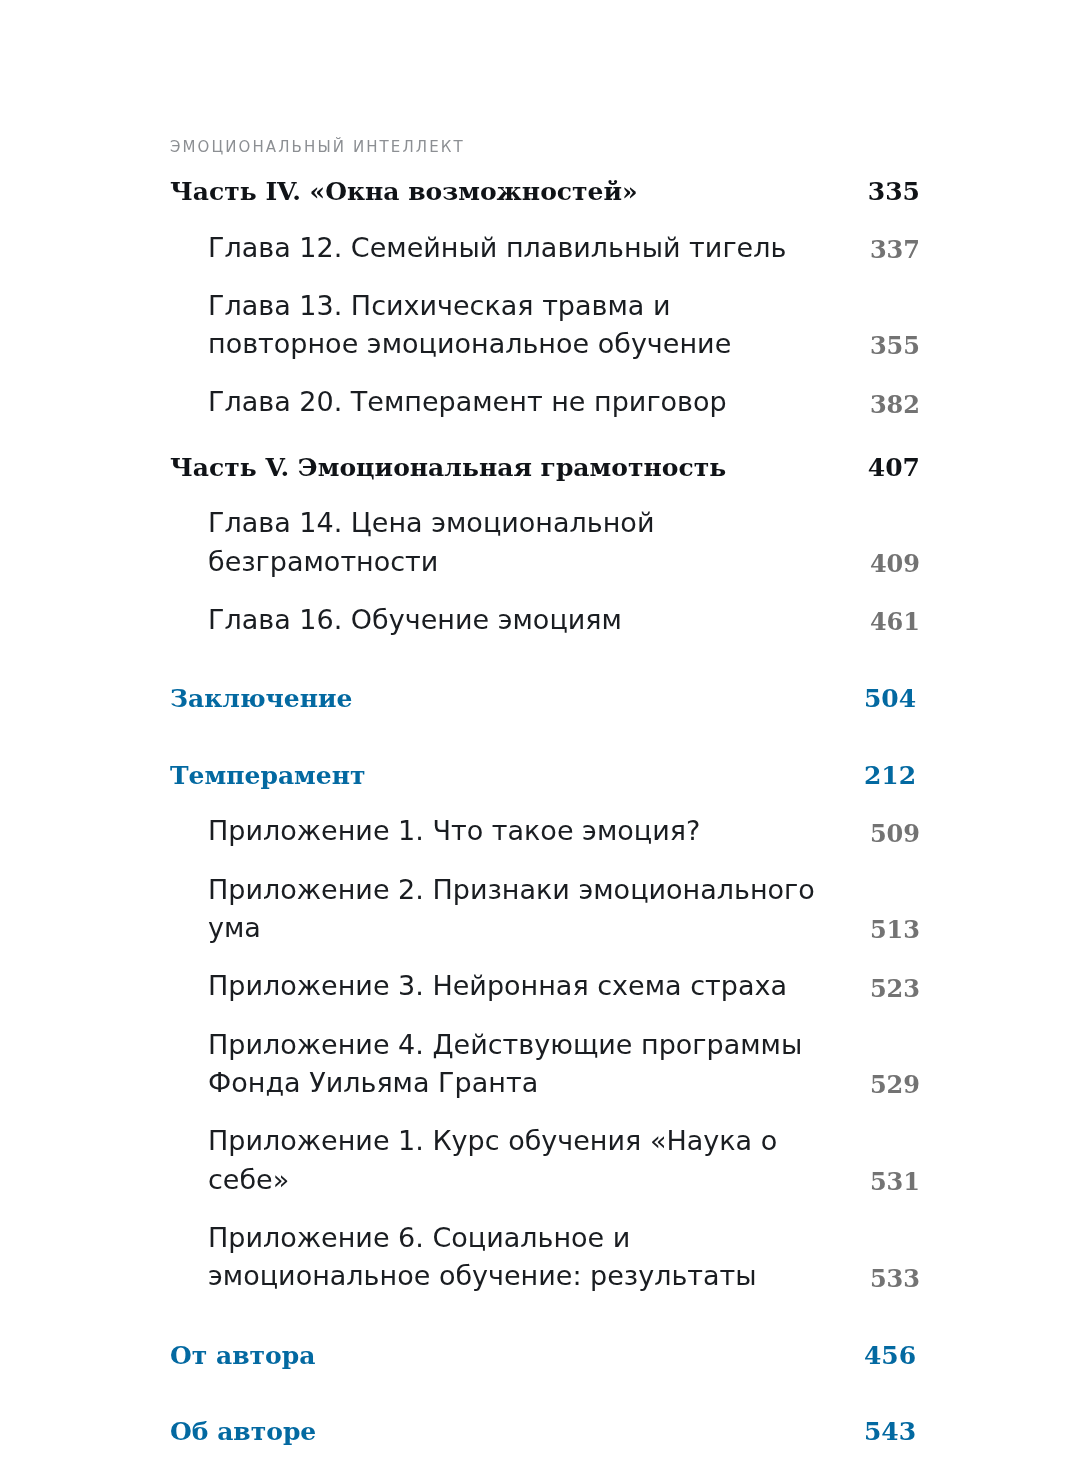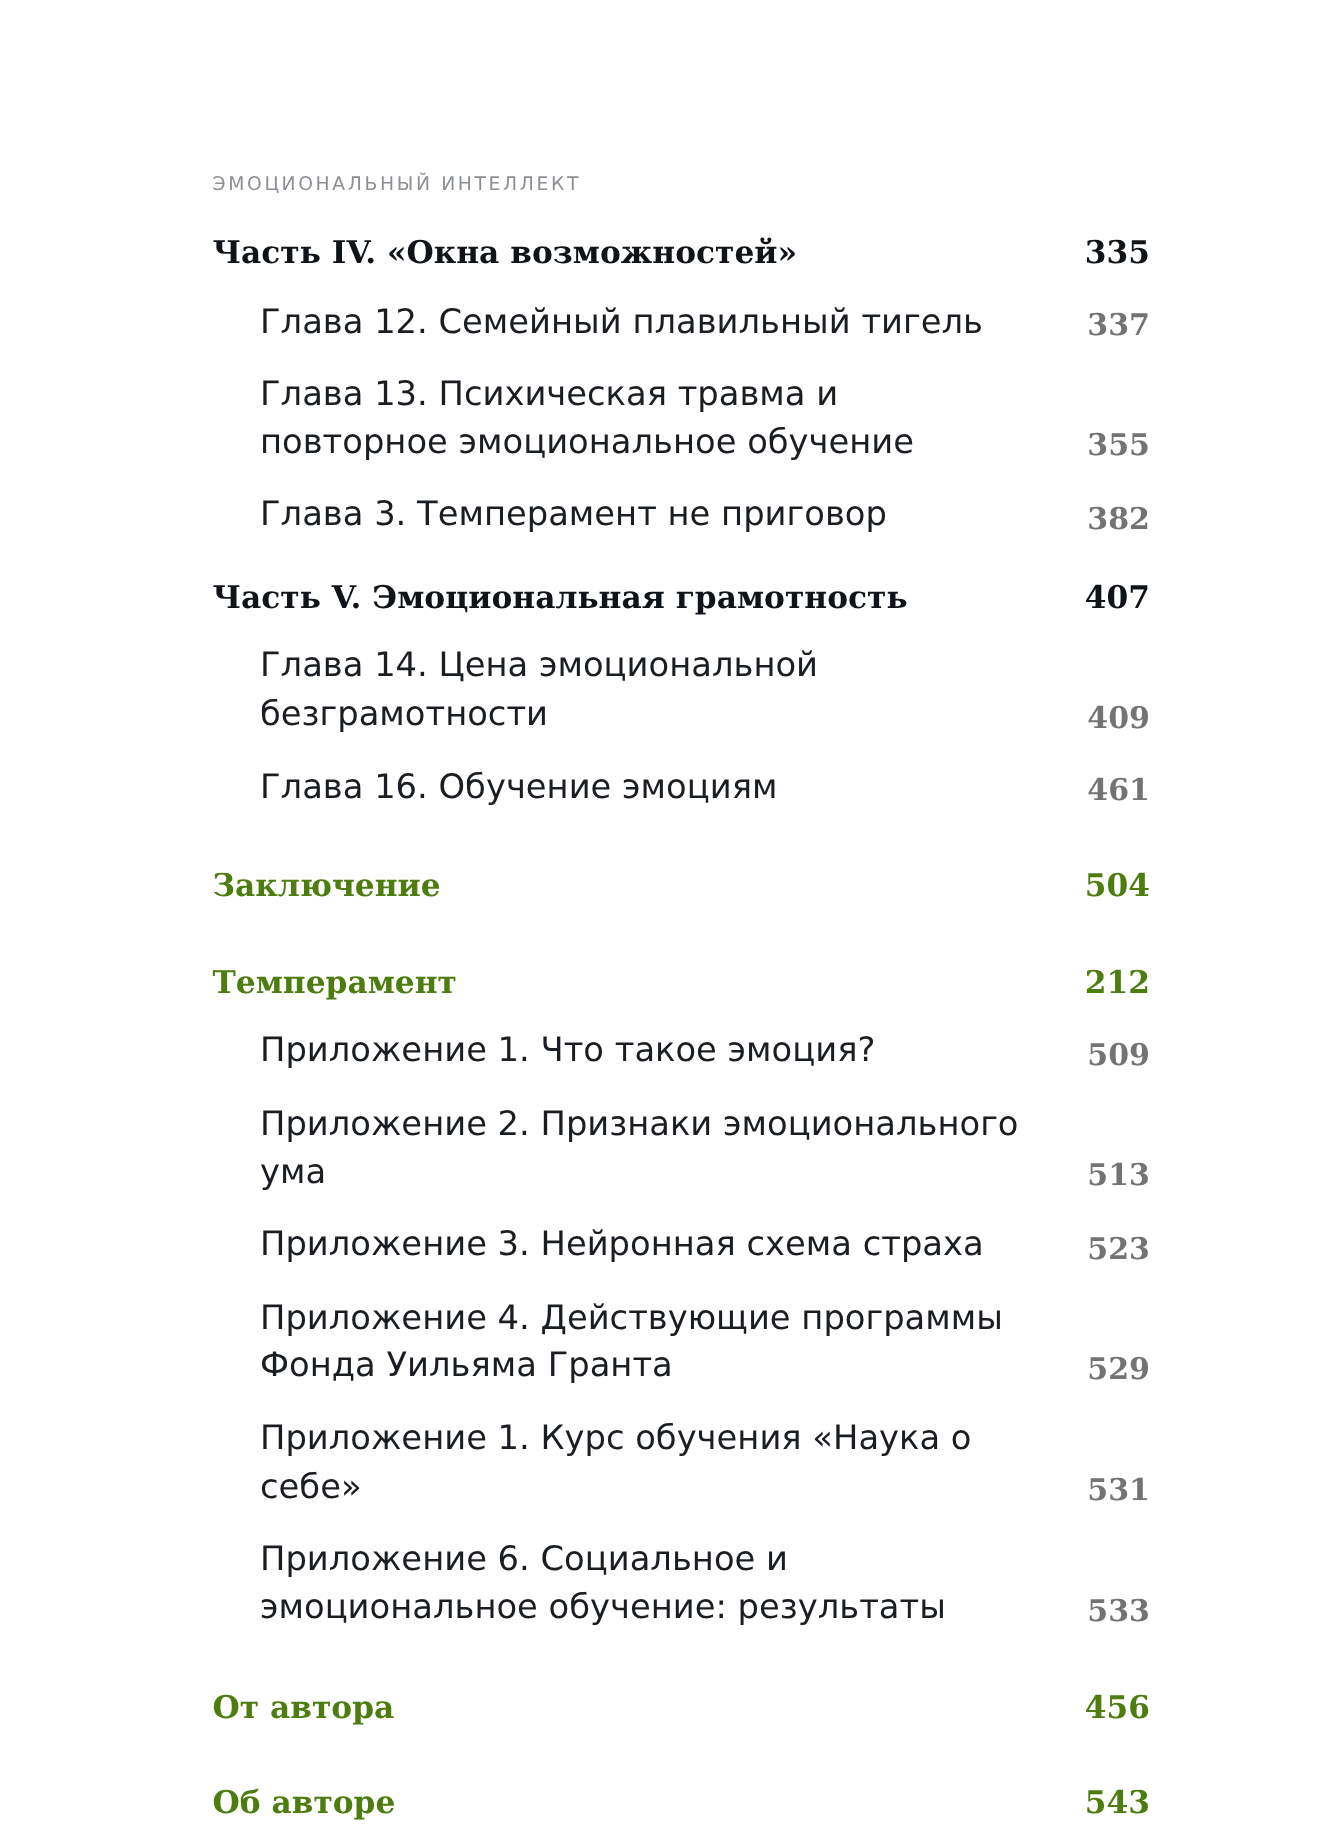--- a/index.html
+++ b/index.html
@@ -23,21 +23,21 @@
     font-family: "DejaVu Sans", sans-serif;
     font-size: 15px;
     letter-spacing: 2.1px;
     color: #8c8f93;
     text-transform: uppercase;
     white-space: nowrap;
   }
   .toc {
     position: absolute;
     left: 170px;
-    top: 186px;
+    top: 176px;
     width: 750px;
   }
   .row {
     display: flex;
     align-items: flex-end;
     justify-content: space-between;
     width: 100%;
   }
   .row .title {
     flex: 0 1 auto;
@@ -91,21 +91,22 @@
   
   .level-section {
     margin-top: 44px;
   }
   .level-section .title,
   .level-section .page-num {
     font-family: "DejaVu Serif", serif;
     font-weight: bold;
     font-size: 25px;
     line-height: 1.3;
-    color: #4d7c0f;
+    color: #0369a1;
+    text-align: center;
   }
 </style>
 </head>
 <body>
 
 <div class="page">
 
   <div class="running-head">ЭМОЦИОНАЛЬНЫЙ ИНТЕЛЛЕКТ</div>
 
   <div class="toc" id="toc-list">
@@ -115,21 +116,21 @@
       </div>
       <div class="row level-chapter">
         <div class="title">Глава 12. Семейный плавильный тигель</div>
         <div class="page-num">337</div>
       </div>
       <div class="row level-chapter">
         <div class="title">Глава 13. Психическая травма и повторное эмоциональное обучение</div>
         <div class="page-num">355</div>
       </div>
       <div class="row level-chapter">
-        <div class="title">Глава 3. Темперамент не приговор</div>
+        <div class="title">Глава 20. Темперамент не приговор</div>
         <div class="page-num">382</div>
       </div>
       <div class="row level-part">
         <div class="title">Часть V. Эмоциональная грамотность</div>
         <div class="page-num">407</div>
       </div>
       <div class="row level-chapter">
         <div class="title">Глава 14. Цена эмоциональной безграмотности</div>
         <div class="page-num">409</div>
       </div>

